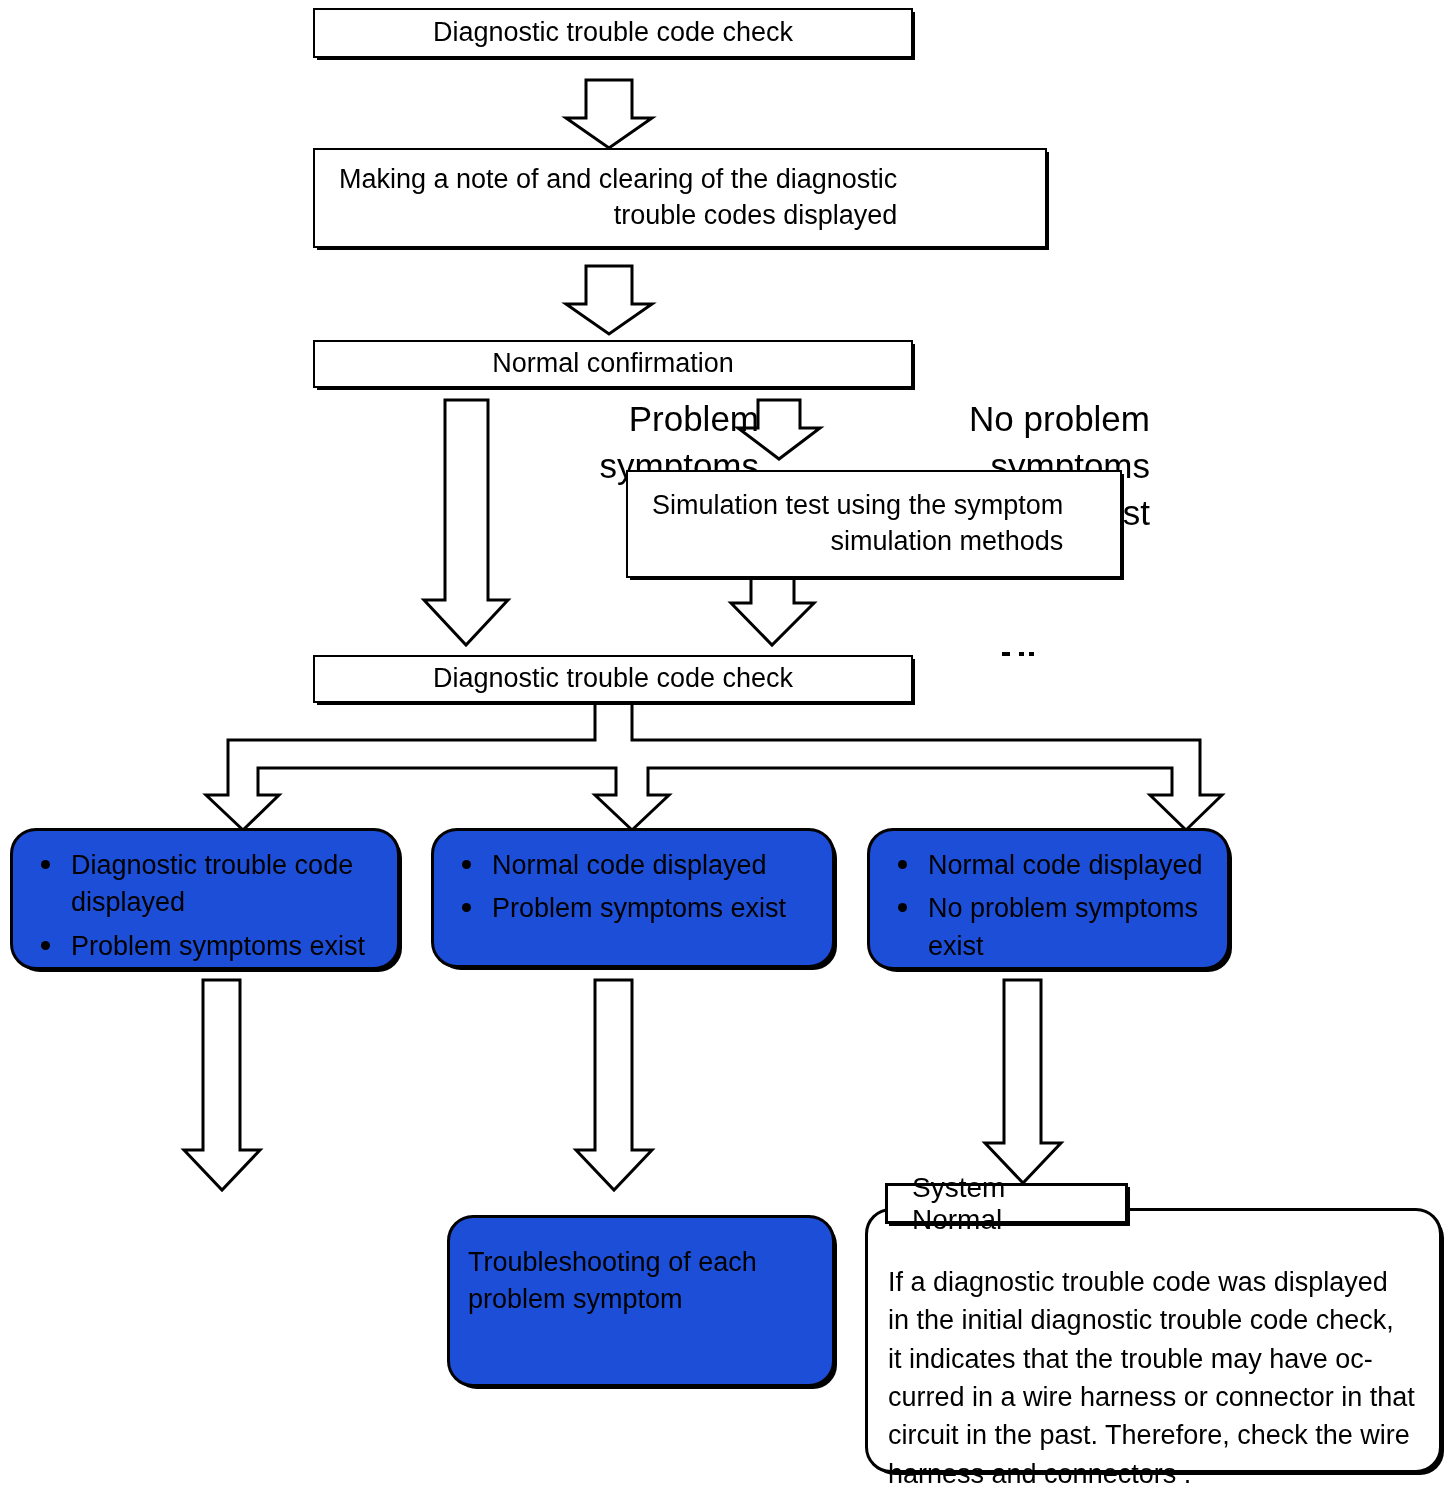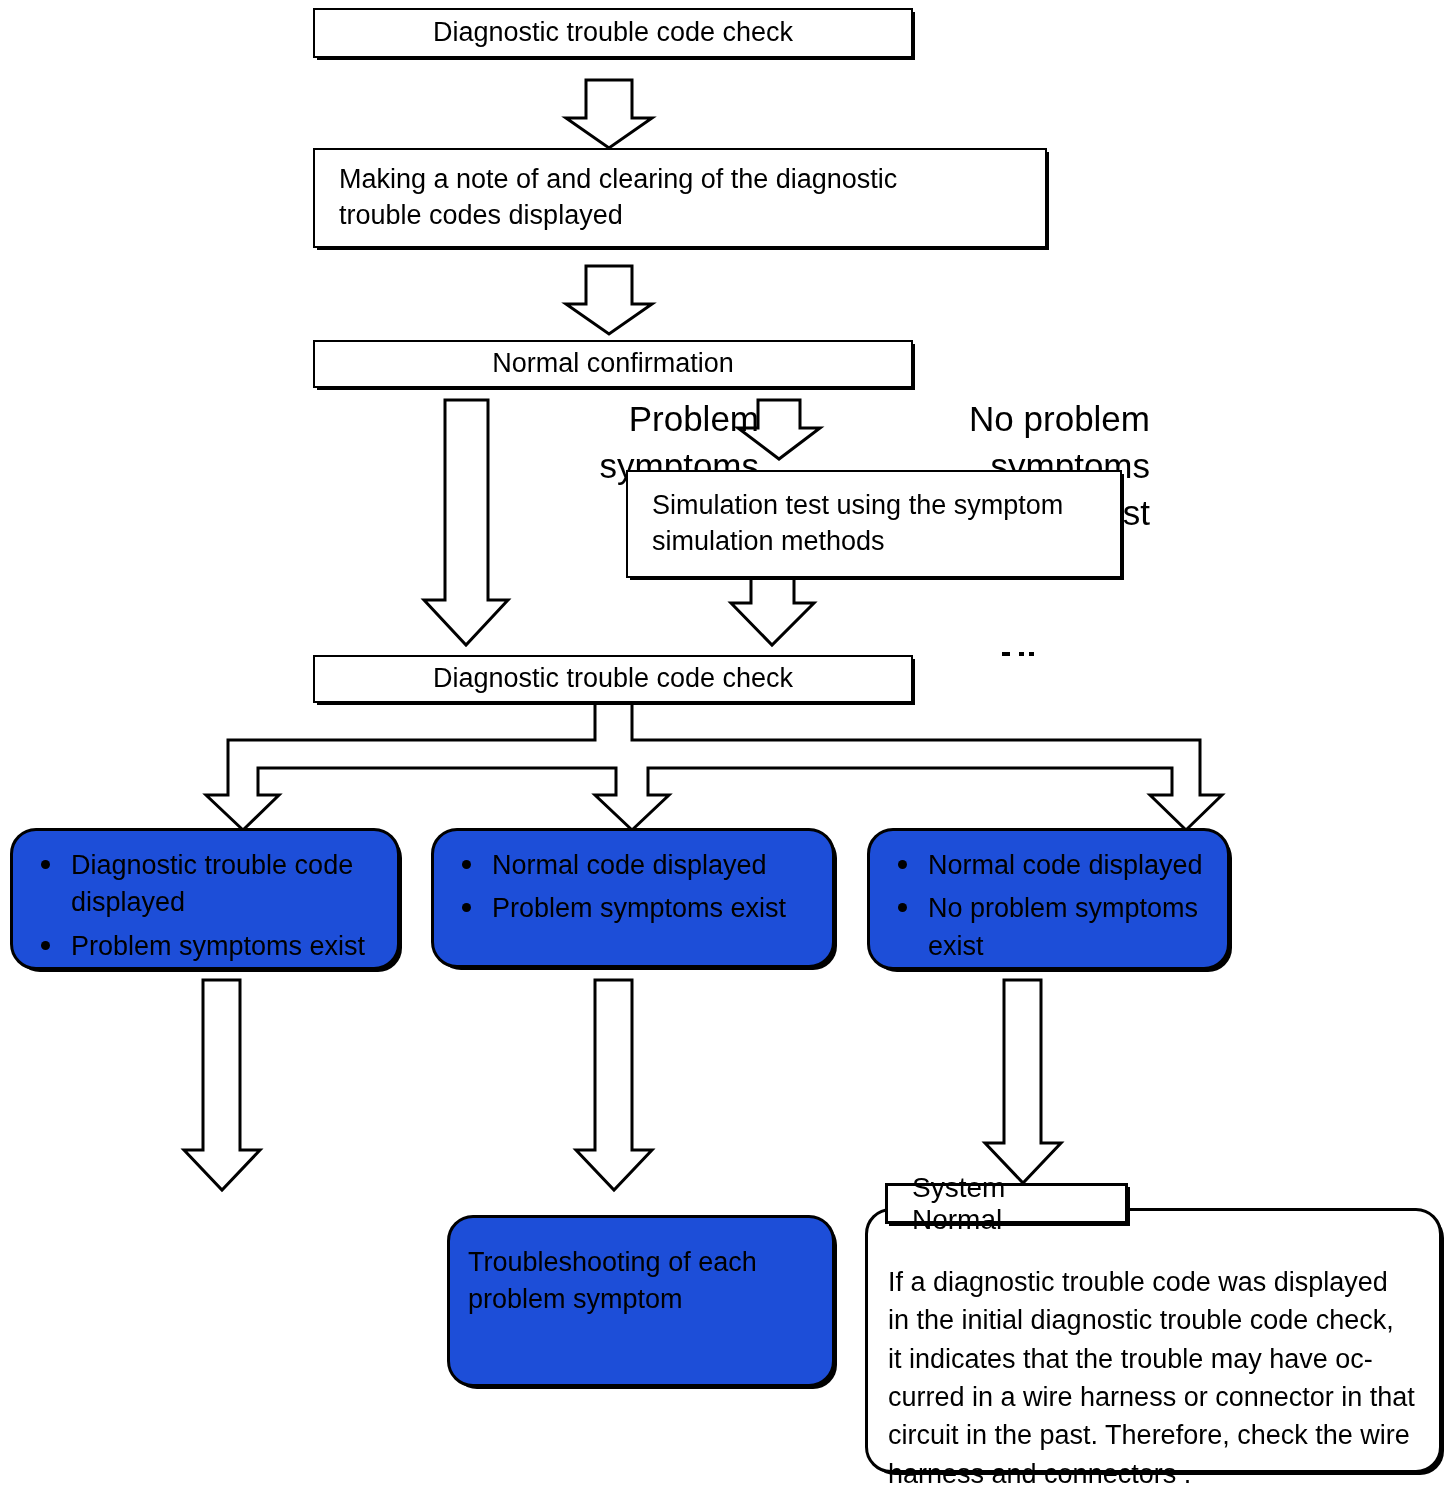--- a/index.html
+++ b/index.html
@@ -19,21 +19,21 @@
   .rect-box .txt{
     position:absolute;left:0;right:0;top:0;bottom:0;
     padding:6px 24px;
     font-size:27px;line-height:1.32;
     white-space:pre-line;
   }
   .rect-box.center .txt{
     display:flex;align-items:center;justify-content:center;text-align:center;
   }
   .rect-box.left .txt{
-    display:flex;align-items:center;justify-content:flex-start;text-align:left;
+    display:flex;align-items:center;justify-content:flex-start;text-align:right;
   }
 
   
   .round-box{
     position:absolute;box-sizing:border-box;
     border:3px solid #000;border-radius:26px;background:#1d4ed8;
     box-shadow:4px 4px 0 -2px #000;
   }
   .round-box .inner{
     position:absolute;left:0;right:0;top:0;bottom:0;

